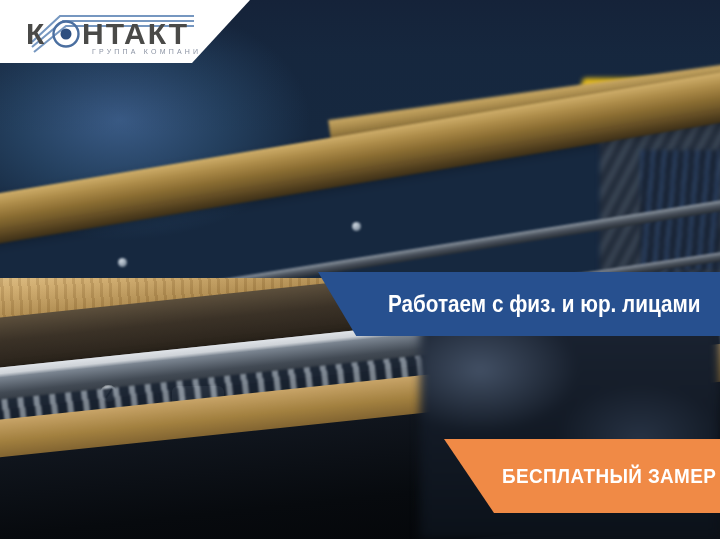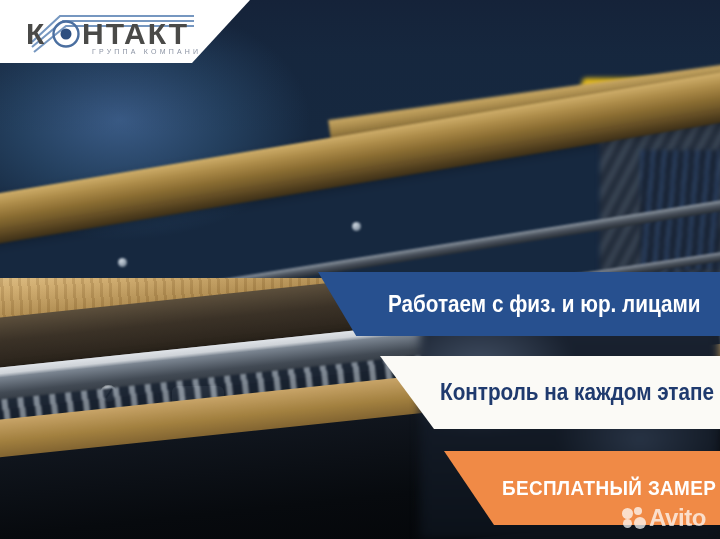--- a/index.html
+++ b/index.html
@@ -212,21 +212,21 @@
   .band-3 .txt{
     margin-left:66px; color:#1f3a6e; font-size:23px; font-weight:bold;
     transform:scaleX(.9); transform-origin:left center; white-space:nowrap;
   }
 
   
   .band-4{
     position:absolute; left:440px; top:439px; width:280px; height:74px;
     background:#f08a46;
     clip-path:polygon(4px 0, 280px 0, 280px 74px, 54px 74px);
-    display:flex; align-items:center;margin-top:12px;
+    display:flex; align-items:center;
   }
   .band-4 .txt{
     margin-left:62px; color:#fff; font-size:21px; font-weight:bold;
     letter-spacing:.4px; transform:scaleX(.9); transform-origin:left center; white-space:nowrap;
   }
 
   
   .avito{
     position:absolute; left:622px; top:506px; display:flex; align-items:center;
     opacity:.72; pointer-events:none;
@@ -312,31 +312,19 @@
         <text x="74" y="46" font-family="Liberation Sans, sans-serif" font-size="7" fill="#8b93a3" letter-spacing="3.2">ГРУППА КОМПАНИЙ</text>
       </svg>
     </div>
   </div>
 
 
   <div class="band-2">
     <span class="txt">Работаем с физ. и юр. лицами</span>
   </div>
 
-  <div class="band-3">
-    <span class="txt">Контроль на каждом этапе</span>
-  </div>
 
   <div class="band-4">
     <span class="txt">БЕСПЛАТНЫЙ ЗАМЕР</span>
   </div>
 
-  <div class="avito">
-    <span class="avito-mark">
-      <i class="av-1"></i>
-        <i class="av-2"></i>
-        <i class="av-3"></i>
-        <i class="av-4"></i>
-    </span>
-    <span class="avito-text">Avito</span>
-  </div>
 
 </div>
 
 </body></html>

